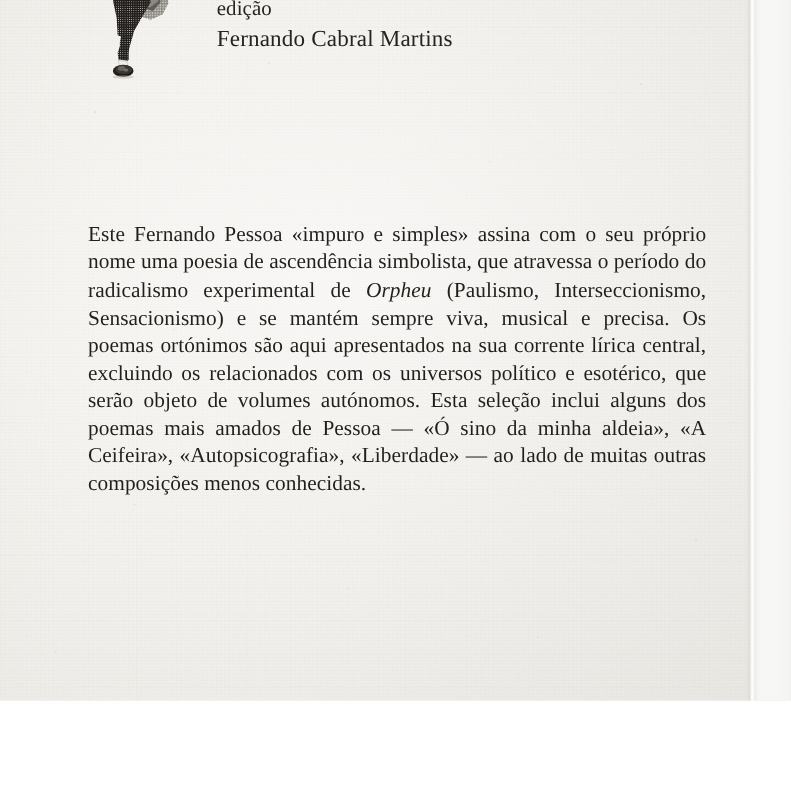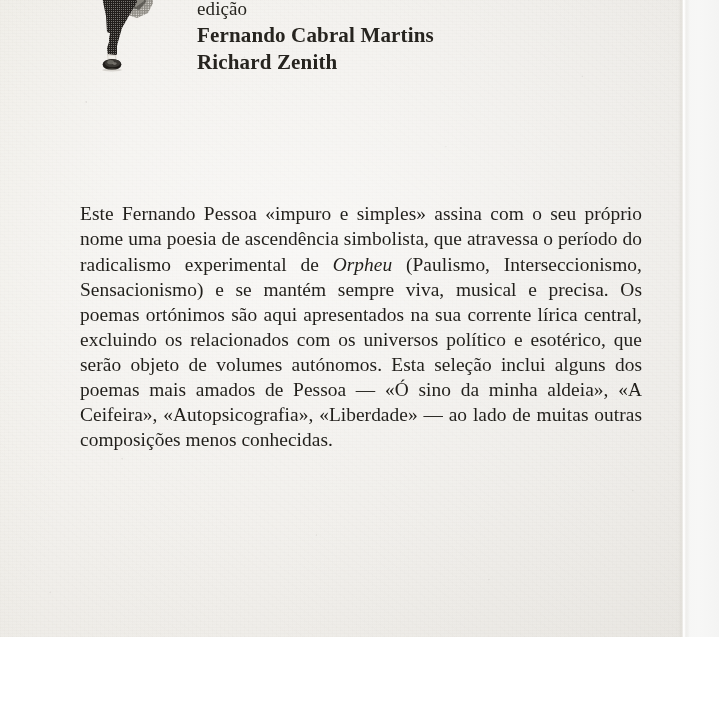--- a/index.html
+++ b/index.html
@@ -145,21 +145,21 @@
   }
   .credits-role {
     font-size: 19px;
     line-height: 26px;
     font-weight: 400;
     letter-spacing: .1px;
   }
   .credits-name {
     font-size: 21px;
     line-height: 27px;
-    font-weight: 700;
+    font-weight: 400;
     letter-spacing: .15px;
   }
 
   
   .blurb {
     position: absolute;
     left: 80px;
     top: 182px;
     width: 562px;
     font-size: 19.4px;
@@ -227,18 +227,17 @@
       <ellipse cx="18.6" cy="65.6" rx="2.0" ry="1.4" fill="#8a8780" opacity=".7"></ellipse>
       <path d="M7,68.5 Q16,73.4 25,68.3 Q16,71.2 7,68.5 Z" fill="#17150f"></path>
 
       <ellipse cx="16" cy="72" rx="9.8" ry="1.5" fill="#b9b5ad" opacity=".5"></ellipse>
     </svg>
   </div>
 
   <div class="credits">
     <div class="credits-role">edição</div>
     <div class="credits-name">Fernando Cabral Martins</div>
-    <div class="credits-name">Richard Zenith</div>
   </div>
 
   <p class="blurb"><span>Este Fernando Pessoa «impuro e simples» assina com o seu próprio nome uma poesia de ascendência simbolista, que atravessa o período do radicalismo experimental de </span><i>Orpheu</i><span> (Paulismo, Interseccionismo, Sensacionismo) e se mantém sempre viva, musical e precisa. Os poemas ortónimos são aqui apresentados na sua corrente lírica central, excluindo os relacionados com os universos político e esotérico, que serão objeto de volumes autónomos. Esta seleção inclui alguns dos poemas mais amados de Pessoa — «Ó sino da minha aldeia»,  «A Ceifeira», «Autopsicografia», «Liberdade» — ao lado de muitas outras composições menos conhecidas.</span></p>
 
 </div>
 
 </body></html>

